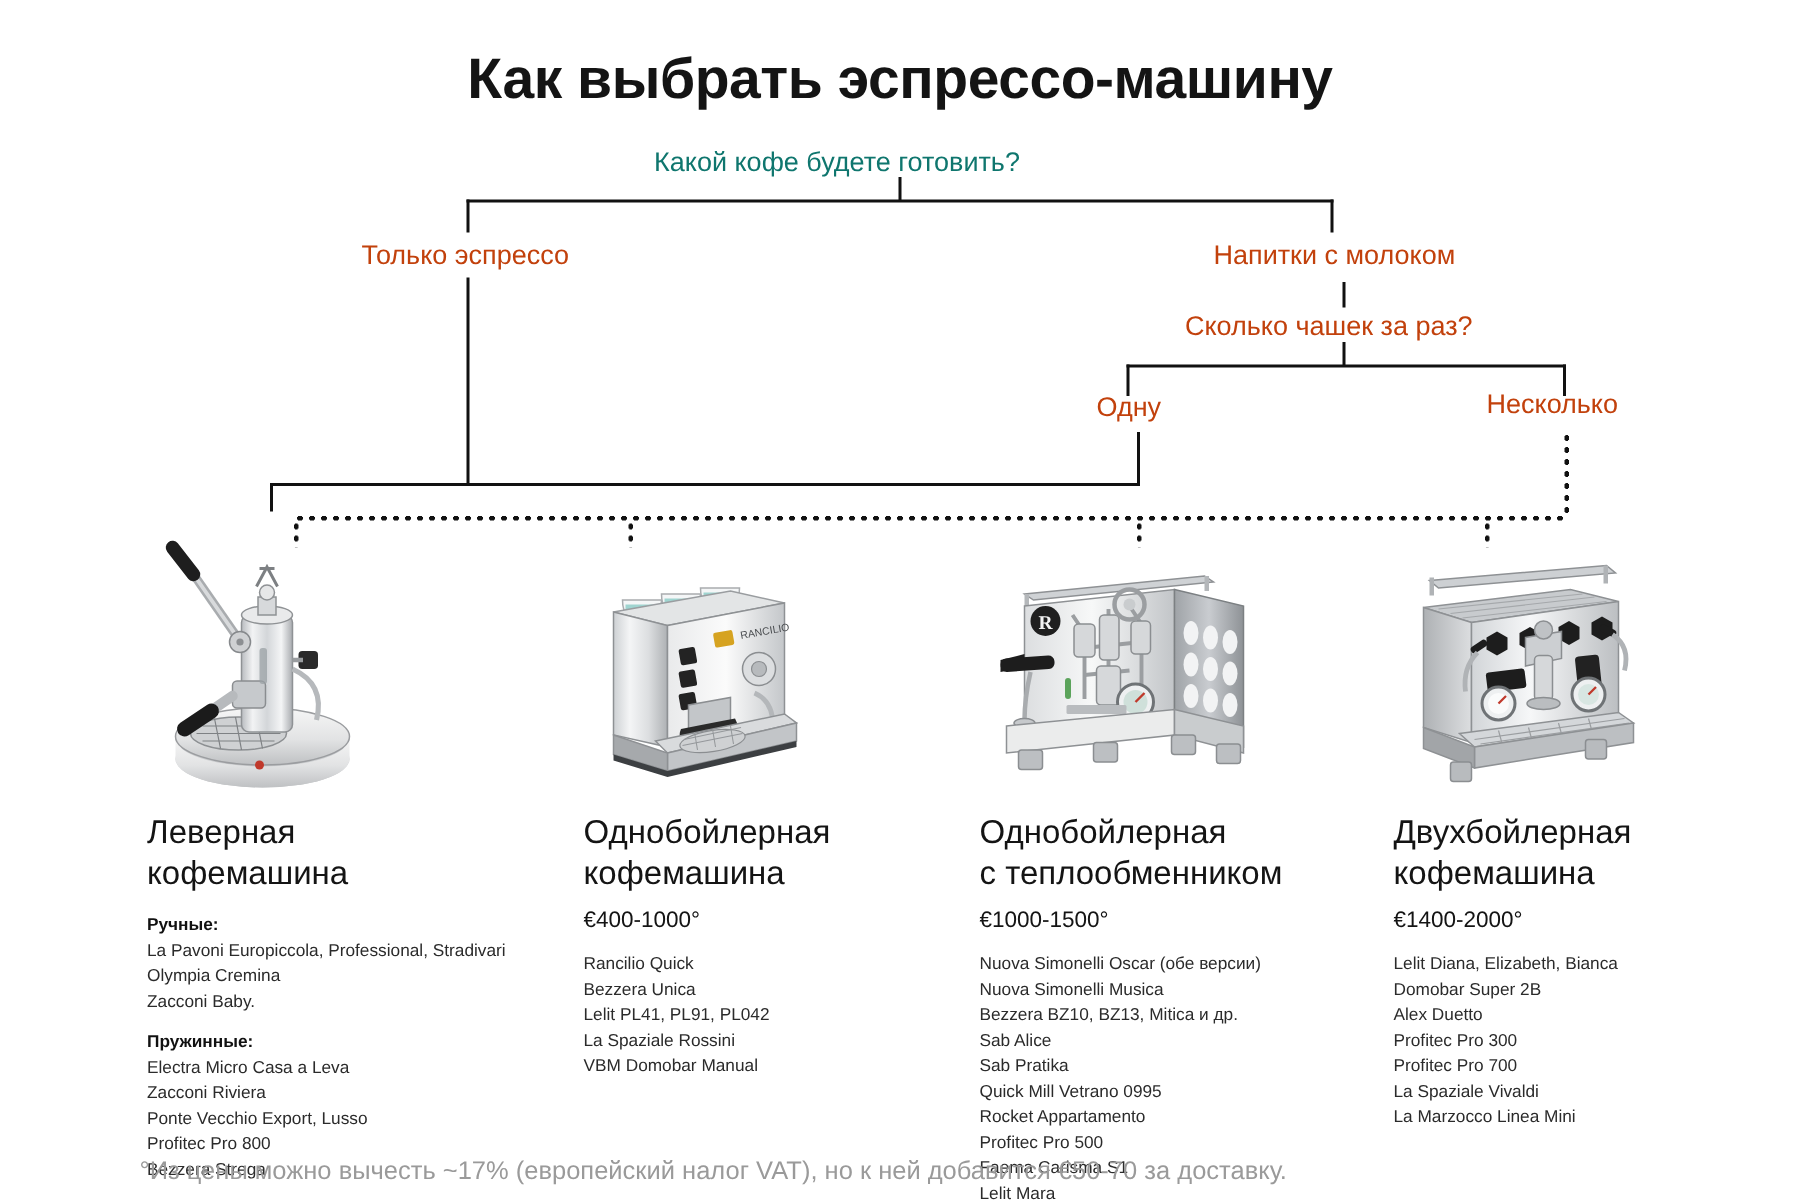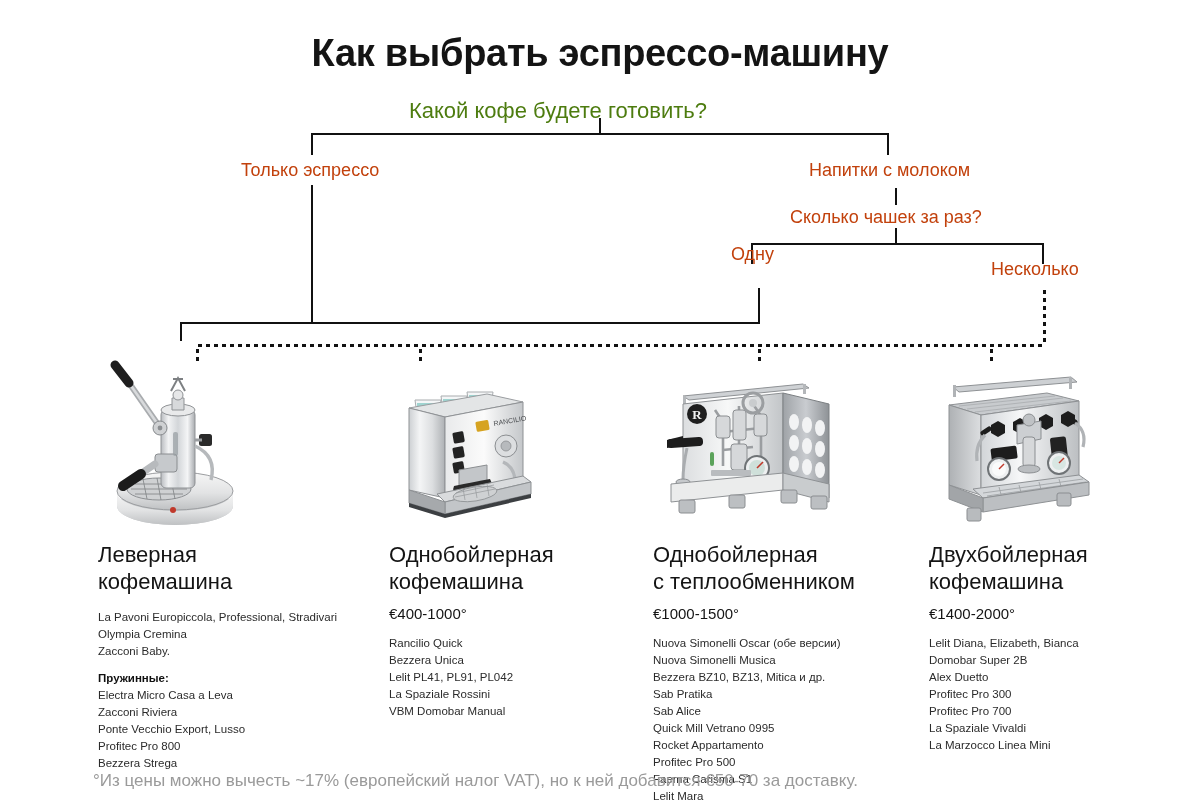--- a/index.html
+++ b/index.html
@@ -15,21 +15,21 @@
 
   
   .title{
     position:absolute;left:0;top:32px;width:1200px;
     text-align:center;
     font-size:38px;font-weight:bold;letter-spacing:-0.3px;
     color:#141414;
   }
   .subtitle{
     position:absolute;left:0;top:98px;width:1116px;
-    text-align:center;font-size:22px;color:#4d7c0f;
+    text-align:center;font-size:18px;color:#0f766e;
   }
 
   
   .ln{position:absolute;background:#111;}
   .vln{width:2px;}
   .hln{height:2px;}
 
   .dotted-h{
     position:absolute;height:3px;
     background-image:radial-gradient(circle, #111 45%, transparent 46%);
@@ -88,21 +88,21 @@
   <div class="branch-label" style="left:241px;top:160px;">Только эспрессо</div>
   <div class="branch-label" style="left:809px;top:160px;">Напитки с молоком</div>
 
   <div class="ln vln" style="left:895px;top:188px;height:17px;"></div>
   <div class="branch-label" style="left:790px;top:207px;">Сколько чашек за раз?</div>
   <div class="ln vln" style="left:895px;top:228px;height:16px;"></div>
   <div class="ln hln" style="left:751px;top:243px;width:293px;"></div>
   <div class="ln vln" style="left:751px;top:243px;height:21px;"></div>
   <div class="ln vln" style="left:1042px;top:243px;height:21px;"></div>
 
-  <div class="branch-label" style="left:731px;top:244px;">Одну</div>
+  <div class="branch-label" style="left:731px;top:261px;">Одну</div>
   <div class="branch-label" style="left:991px;top:259px;">Несколько</div>
 
   <div class="ln vln" style="left:311px;top:185px;height:138px;"></div>
 
   <div class="ln vln" style="left:758px;top:288px;height:35px;"></div>
 
   <div class="ln hln" style="left:180px;top:322px;width:580px;"></div>
   <div class="ln vln" style="left:180px;top:322px;height:19px;"></div>
 
   <div class="dotted-v" style="left:1043px;top:288px;height:58px;"></div>
@@ -172,20 +172,21 @@
         <path d="M92 88 q22 10 16 34" fill="none" stroke="#b6b9bc" stroke-width="3.4"></path>
         <rect x="96" y="76" width="13" height="12" rx="2.5" fill="#2a2a2a"></rect>
         <path d="M92 82 L99 82" stroke="#9a9da0" stroke-width="3"></path>
 
         <rect x="70" y="74" width="5" height="24" rx="2" fill="#9aa0a4" opacity="0.75"></rect>
       </svg>
     </div>
     <div class="pname">Леверная
 кофемашина</div>
     <div class="plist">
+      <div class="grp-head">Ручные:</div>
       <div>La Pavoni Europiccola, Professional, Stradivari</div>
       <div>Olympia Cremina</div>
       <div>Zacconi Baby.</div>
       <div class="grp-gap"></div>
       <div class="grp-head">Пружинные:</div>
       <div>Electra Micro Casa a Leva</div>
       <div>Zacconi Riviera</div>
       <div>Ponte Vecchio Export, Lusso</div>
       <div>Profitec Pro 800</div>
       <div>Bezzera Strega</div>
@@ -351,22 +352,22 @@
         </g>
       </svg>
     </div>
     <div class="pname">Однобойлерная
 с теплообменником</div>
     <div class="pprice">€1000-1500°</div>
     <div class="plist">
       <div>Nuova Simonelli Oscar (обе версии)</div>
       <div>Nuova Simonelli Musica</div>
       <div>Bezzera BZ10, BZ13, Mitica и др.</div>
+      <div>Sab Alice</div>
       <div>Sab Pratika</div>
-      <div>Sab Alice</div>
       <div>Quick Mill Vetrano 0995</div>
       <div>Rocket Appartamento</div>
       <div>Profitec Pro 500</div>
       <div>Faema Carisma S1</div>
       <div>Lelit Mara</div>
     </div>
   </div>
 
   <div class="col" style="left:929px;width:265px;">
     <div class="pic">

